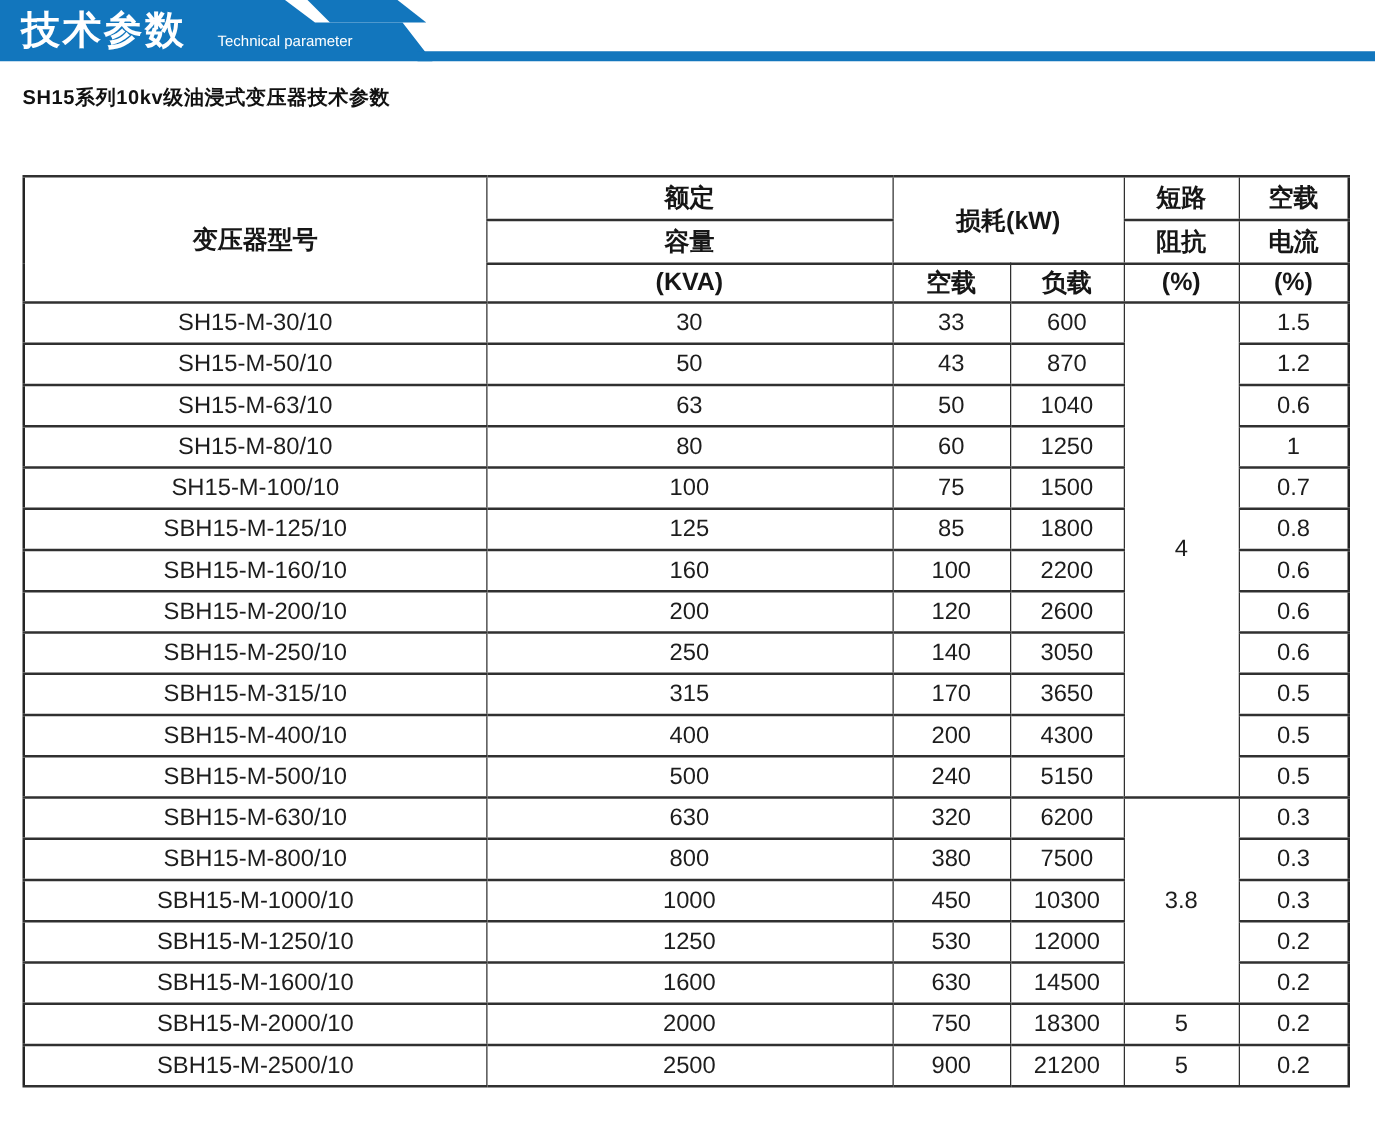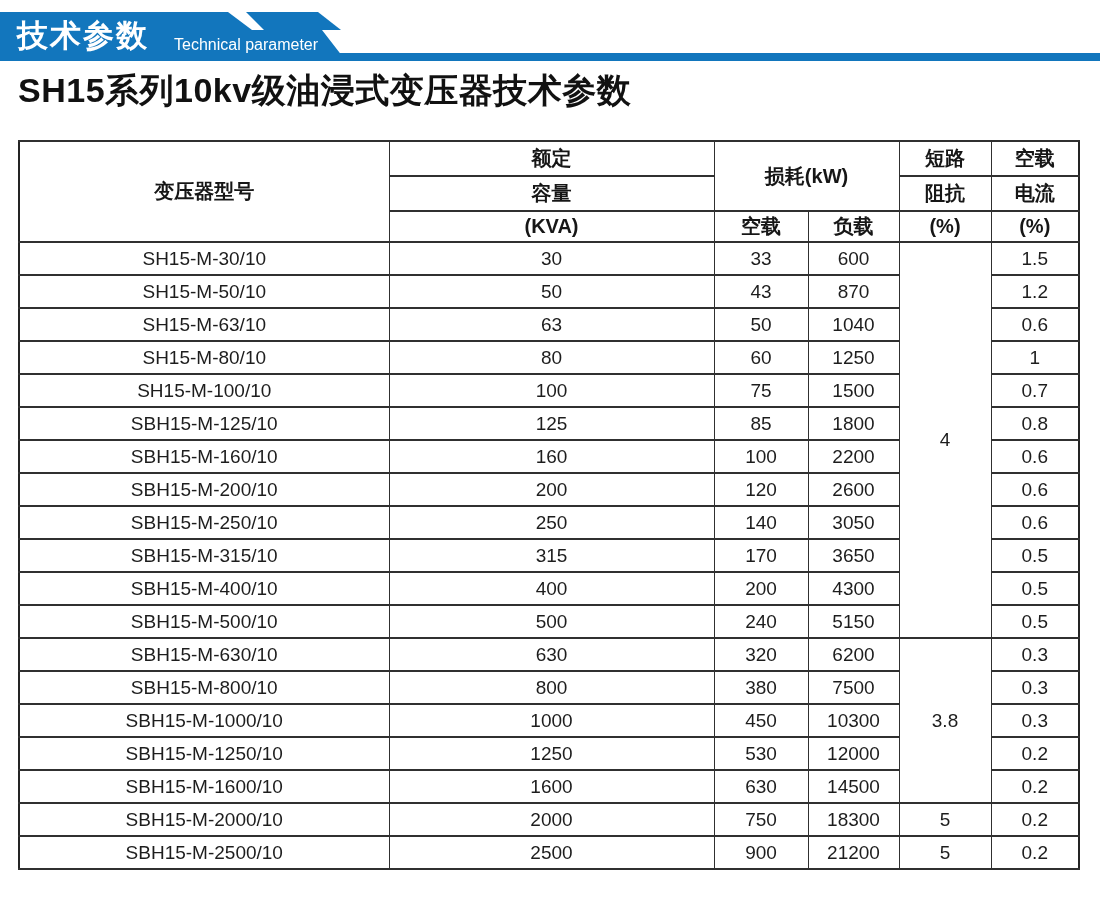--- a/index.html
+++ b/index.html
@@ -7,37 +7,37 @@
   body {
     width:1100px; height:906px;
     font-family:"Liberation Sans","DejaVu Sans",sans-serif;
     color:#1c1c1c;
     position:relative;
     overflow:hidden;
   }
   .page { position:absolute; left:0; top:0; width:1100px; height:906px; background:#fff; }
 
   
-  .banner { position:absolute; left:0; top:0; width:1100px; height:50px;margin-top:12px; }
+  .banner { position:absolute; left:0; top:0; width:1100px; height:50px; }
   .banner svg { position:absolute; left:0; top:0; }
   .banner-title-zh {
     position:absolute; left:17px; top:5px;
     font-size:31px; font-weight:bold; color:#ffffff;
     letter-spacing:2px; line-height:38px;
     font-family:"Liberation Sans","DejaVu Sans",sans-serif;
   }
   .banner-title-en {
     position:absolute; left:174px; top:23px;
-    font-size:16px; color:#ffffff; line-height:20px;
+    font-size:12px; color:#ffffff; line-height:20px;
   }
 
   
   .section-title {
     position:absolute; left:18px; top:68px;
-    font-size:34px; font-weight:bold; color:#111111;
+    font-size:16px; font-weight:bold; color:#111111;
     letter-spacing:0.5px;
   }
 
   
   .spec-table-wrap { position:absolute; left:18px; top:140px; }
   table.spec {
     border-collapse:collapse;
     table-layout:fixed;
     width:1060px;
     border:2px solid #242424;

